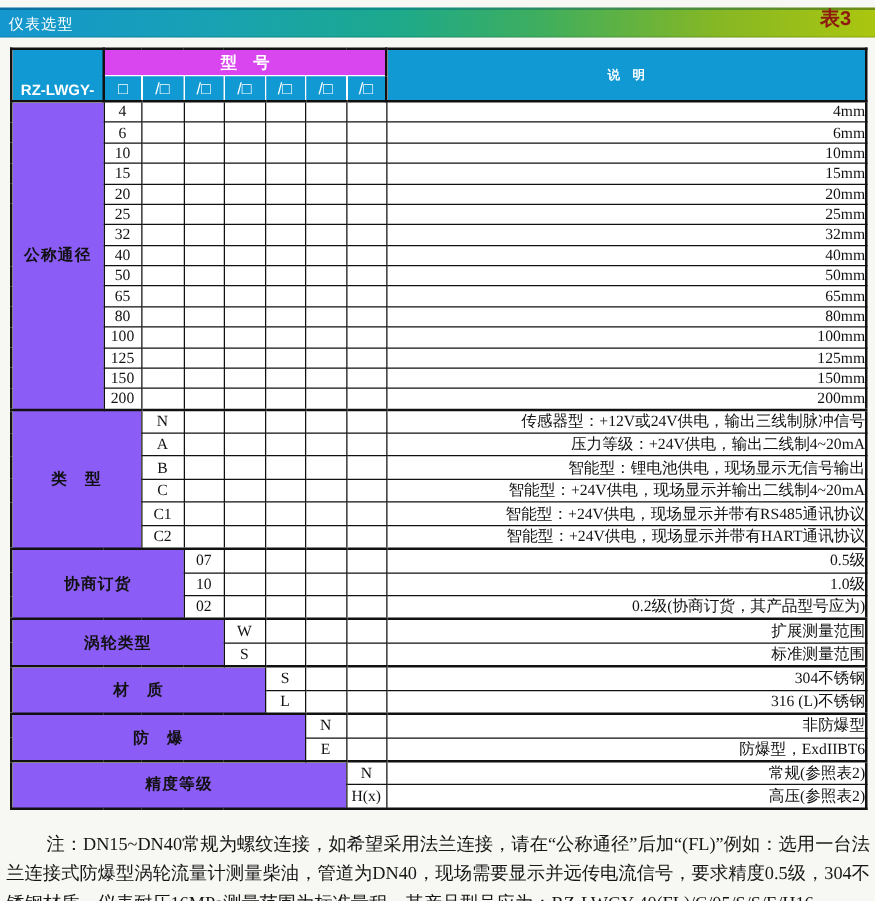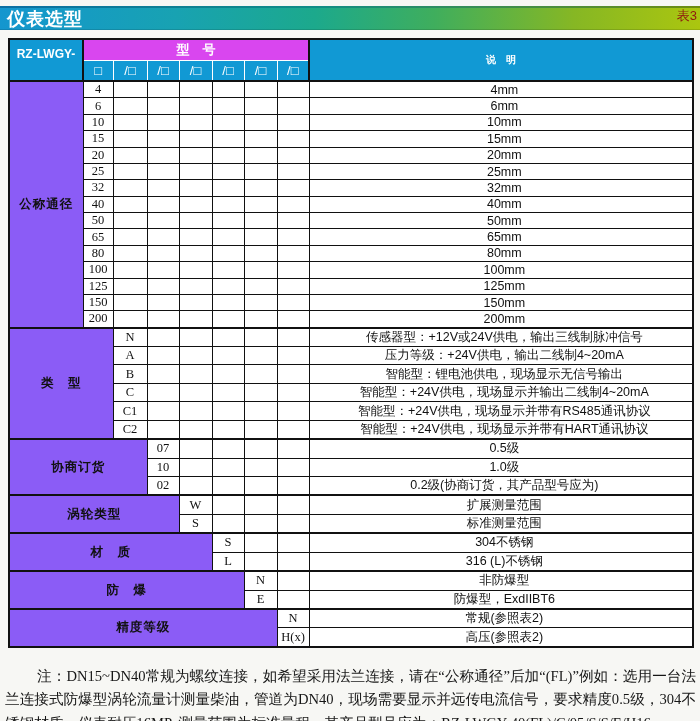--- a/index.html
+++ b/index.html
@@ -14,37 +14,37 @@
     position:absolute; left:0; top:6px; width:700px; height:2px;
     background:linear-gradient(90deg,#0b6fa4 0%,#0f8d86 45%,#6f8d10 100%);
   }
   .banner {
     position:absolute; left:0; top:8px; width:700px; height:22px;
     background:linear-gradient(90deg,#1496cf 0%,#18a2b2 25%,#1ca98c 45%,#3fae5d 62%,#86b724 82%,#abc60f 100%);
     box-shadow:inset 0 -1px 0 rgba(0,0,0,.12);
   }
   .banner-title {
     position:absolute; left:7px; top:0; line-height:22px;
-    font-size:18px; font-weight:bold; color:#fff; letter-spacing:1px;
+    font-size:12px; font-weight:normal; color:#fff; letter-spacing:1px;
   }
   .table-tag {
-    position:absolute; right:3px; top:0; line-height:15px;
-    font-size:13px; font-weight:normal; color:#8e1a0f;
+    position:absolute; right:19px; top:0; line-height:15px;
+    font-size:16px; font-weight:bold; color:#8e1a0f;
   }
   
   table.sel {
     position:absolute; left:8px; top:38px; width:684px; height:610px;
     border-collapse:collapse; table-layout:fixed; background:#fff;
     border:2px solid #111;
   }
   th,td { padding:0; overflow:hidden; white-space:nowrap; }
   tr.h1,tr.h2 { height:21px; }
   .rz {
     background:#1199d4; color:#fff; font-weight:bold; font-size:12px;
-    vertical-align:bottom; padding-bottom:19px; text-align:center;
+    vertical-align:bottom; padding-bottom:1px; text-align:center;
     border:2px solid #111;
   }
   .mh {
     background:#d946ef; color:#fff; font-weight:bold; font-size:13px;
     text-align:center; border:2px solid #111; border-bottom:1px solid #fff;
   }
   .slot {
     background:#1199d4; color:#fff; font-size:13px; font-weight:normal;
     text-align:center; border:1px solid #fff; border-bottom:2px solid #111;
   }
@@ -55,22 +55,22 @@
   td { border:1px solid #111; font-size:12.5px; }
   .lbl {
     background:#8b5cf6; font-weight:bold; text-align:center;
     font-size:12.5px; letter-spacing:1px;
   }
   .code {
     font-family:"Liberation Serif","DejaVu Serif",serif;
     text-align:center; font-size:12.5px;
   }
   .desc {
-    font-family:Liberation Sans, sans-serif;
-    text-align:center; padding-left:7px; font-size:12.5px;
+    font-family:Liberation Serif, serif;
+    text-align:right; padding-left:7px; font-size:12.5px;
   }
   tr.sec td { border-top:2px solid #111; }
   
   .note {
     position:absolute; left:5px; top:650px; width:691px;
     font-family:"Liberation Serif","DejaVu Serif",serif;
     font-size:14.6px; line-height:23.6px; color:#161616;
     text-align:justify; text-indent:2.2em; white-space:normal;
   }
 </style>

